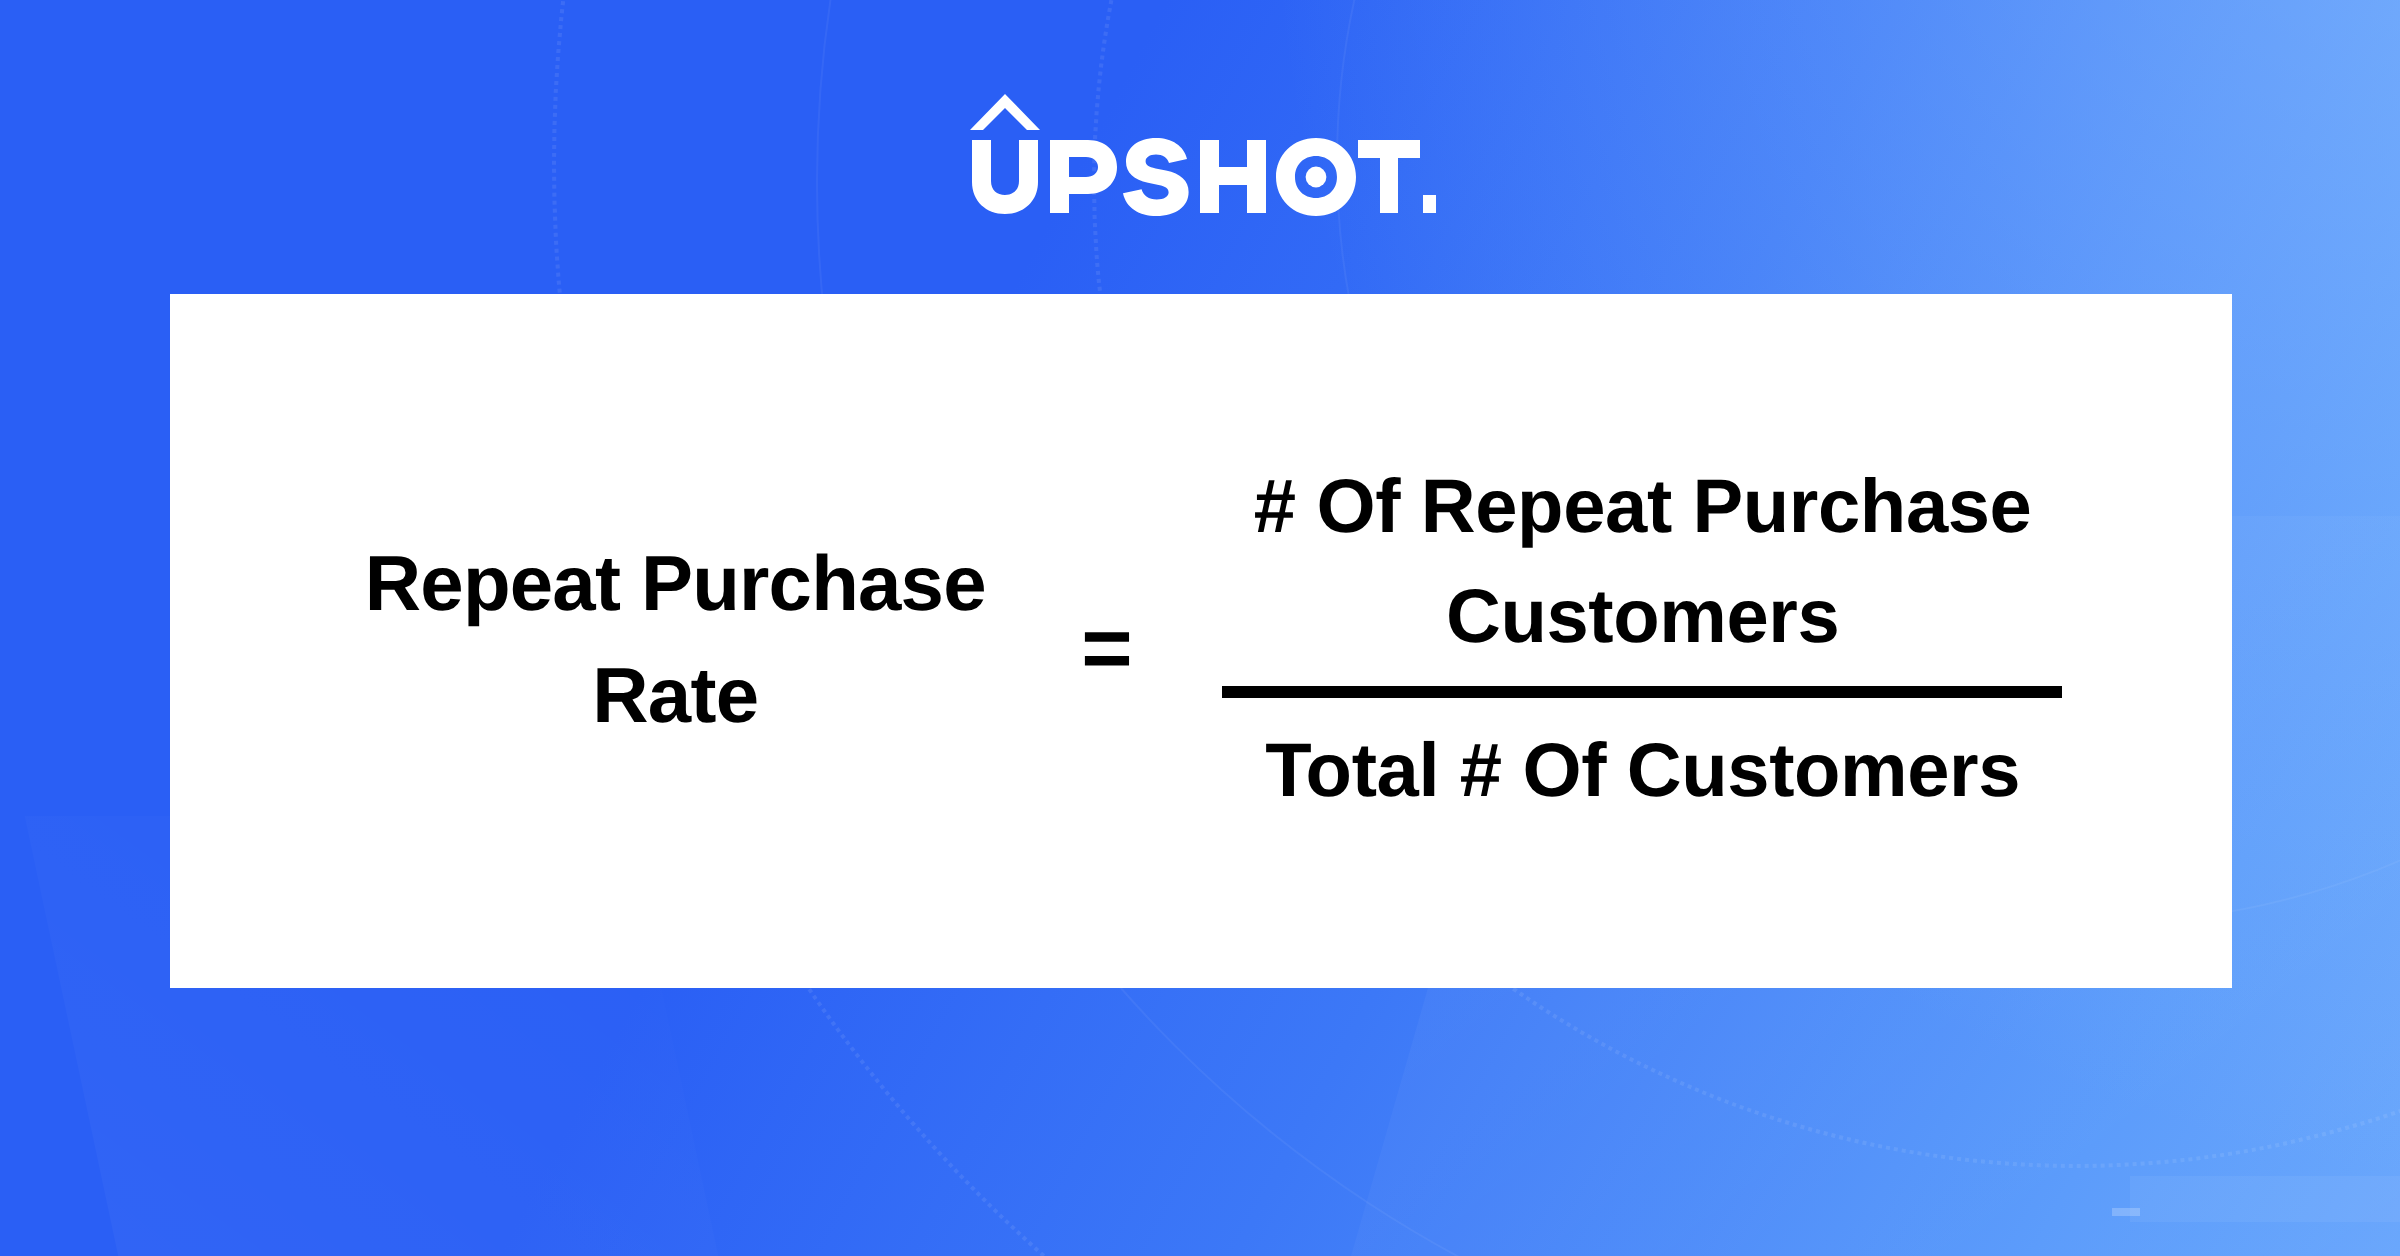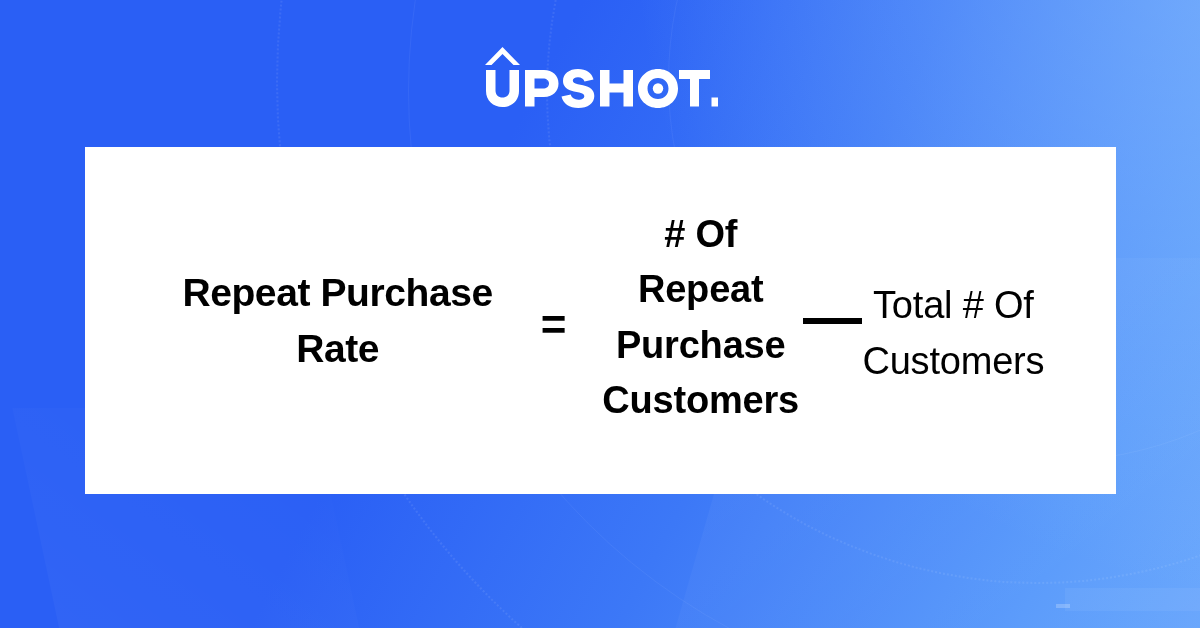--- a/index.html
+++ b/index.html
@@ -126,21 +126,21 @@
     font-weight: bold;
     color: #000000;
     margin: 0 16px 0 12px;
     line-height: 1;
     position: relative;
     top: 4px;
   }
 
   .fraction {
     display: flex;
-    flex-direction: row;
+    flex-direction: column;
     align-items: center;
     width: 446px;
   }
 
   .numerator {
     font-size: 38px;
     font-weight: bold;
     color: #000000;
     text-align: center;
     line-height: 1.45;
@@ -149,26 +149,26 @@
   }
 
   .fraction-bar {
     width: 420px;
     height: 6px;
     background: #000000;
   }
 
   .denominator {
     font-size: 38px;
-    font-weight: normal;
+    font-weight: bold;
     color: #000000;
     text-align: center;
     line-height: 1.45;
     letter-spacing: -0.2px;
-    padding-top: 26px;
+    padding-top: 10px;
   }
 </style>
 </head>
 <body>
 
 <div id="canvas">
 
   <div class="arc arc-a"></div>
   <div class="arc arc-b dotted"></div>
   <div class="arc arc-c"></div>

